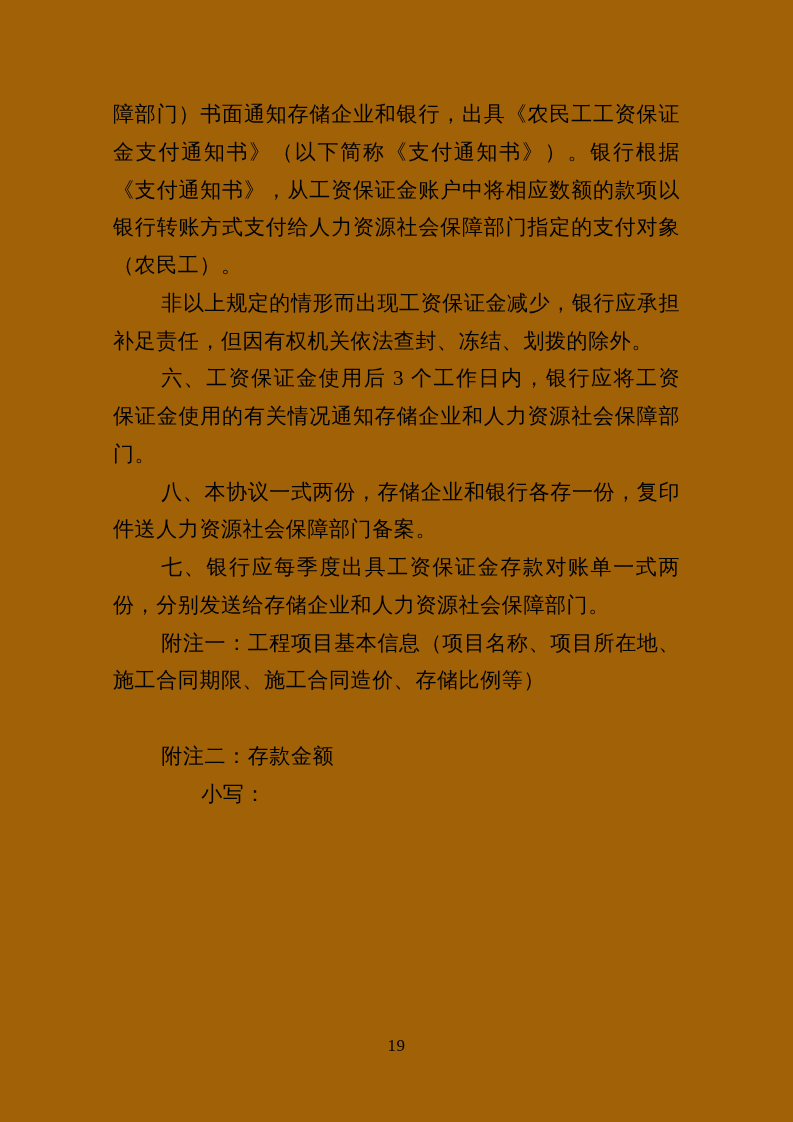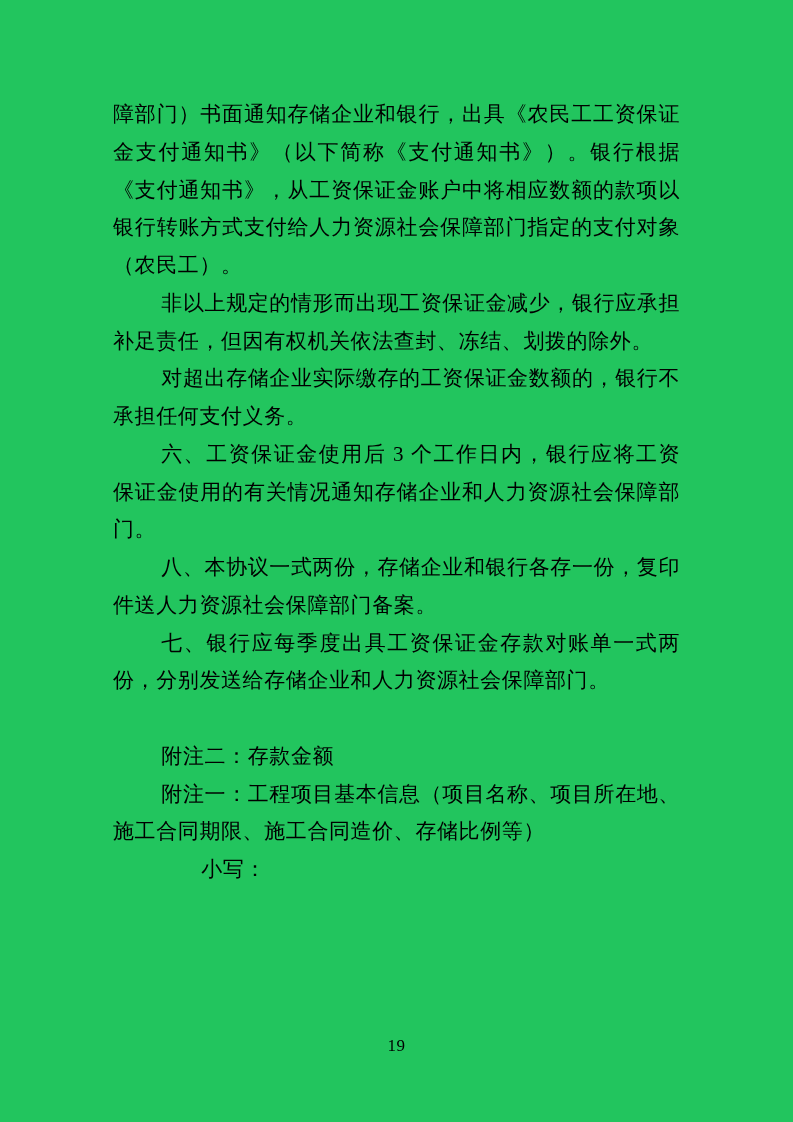--- a/index.html
+++ b/index.html
@@ -4,21 +4,21 @@
   <style>
     html, body {
       margin: 0;
       padding: 0;
       background: #ffffff;
     }
     .page {
       position: relative;
       width: 793px;
       height: 1122px;
-      background: #22c55e;
+      background: #a16207;
       color: #000000;
       font-family: "Liberation Serif", "DejaVu Serif", serif;
       overflow: hidden;
     }
     .body-text {
       position: absolute;
       left: 113px;
       top: 96px;
       width: 567px;
       font-size: 21px;
@@ -63,24 +63,23 @@
       letter-spacing: 0.5px;
     }
   </style>
 </head>
 <body>
 
 <div class="page">
   <div class="body-text">
     <p class="para no-indent">障部门）书面通知存储企业和银行，出具《农民工工资保证金支付通知书》（以下简称《支付通知书》）。银行根据《支付通知书》，从工资保证金账户中将相应数额的款项以银行转账方式支付给人力资源社会保障部门指定的支付对象（农民工）。</p>
     <p class="para">非以上规定的情形而出现工资保证金减少，银行应承担补足责任，但因有权机关依法查封、冻结、划拨的除外。</p>
-    <p class="para">对超出存储企业实际缴存的工资保证金数额的，银行不承担任何支付义务。</p>
     <p class="para">六、工资保证金使用后 3 个工作日内，银行应将工资保证金使用的有关情况通知存储企业和人力资源社会保障部门。</p>
     <p class="para">八、本协议一式两份，存储企业和银行各存一份，复印件送人力资源社会保障部门备案。</p>
     <p class="para">七、银行应每季度出具工资保证金存款对账单一式两份，分别发送给存储企业和人力资源社会保障部门。</p>
+    <p class="para">附注一：工程项目基本信息（项目名称、项目所在地、施工合同期限、施工合同造价、存储比例等）</p>
     <p class="para gap-before">附注二：存款金额</p>
-    <p class="para">附注一：工程项目基本信息（项目名称、项目所在地、施工合同期限、施工合同造价、存储比例等）</p>
     <p class="lowercase-row">小写：</p>
   </div>
   <div class="footer">
     <span>19</span>
   </div>
 </div>
 
 </body></html>

